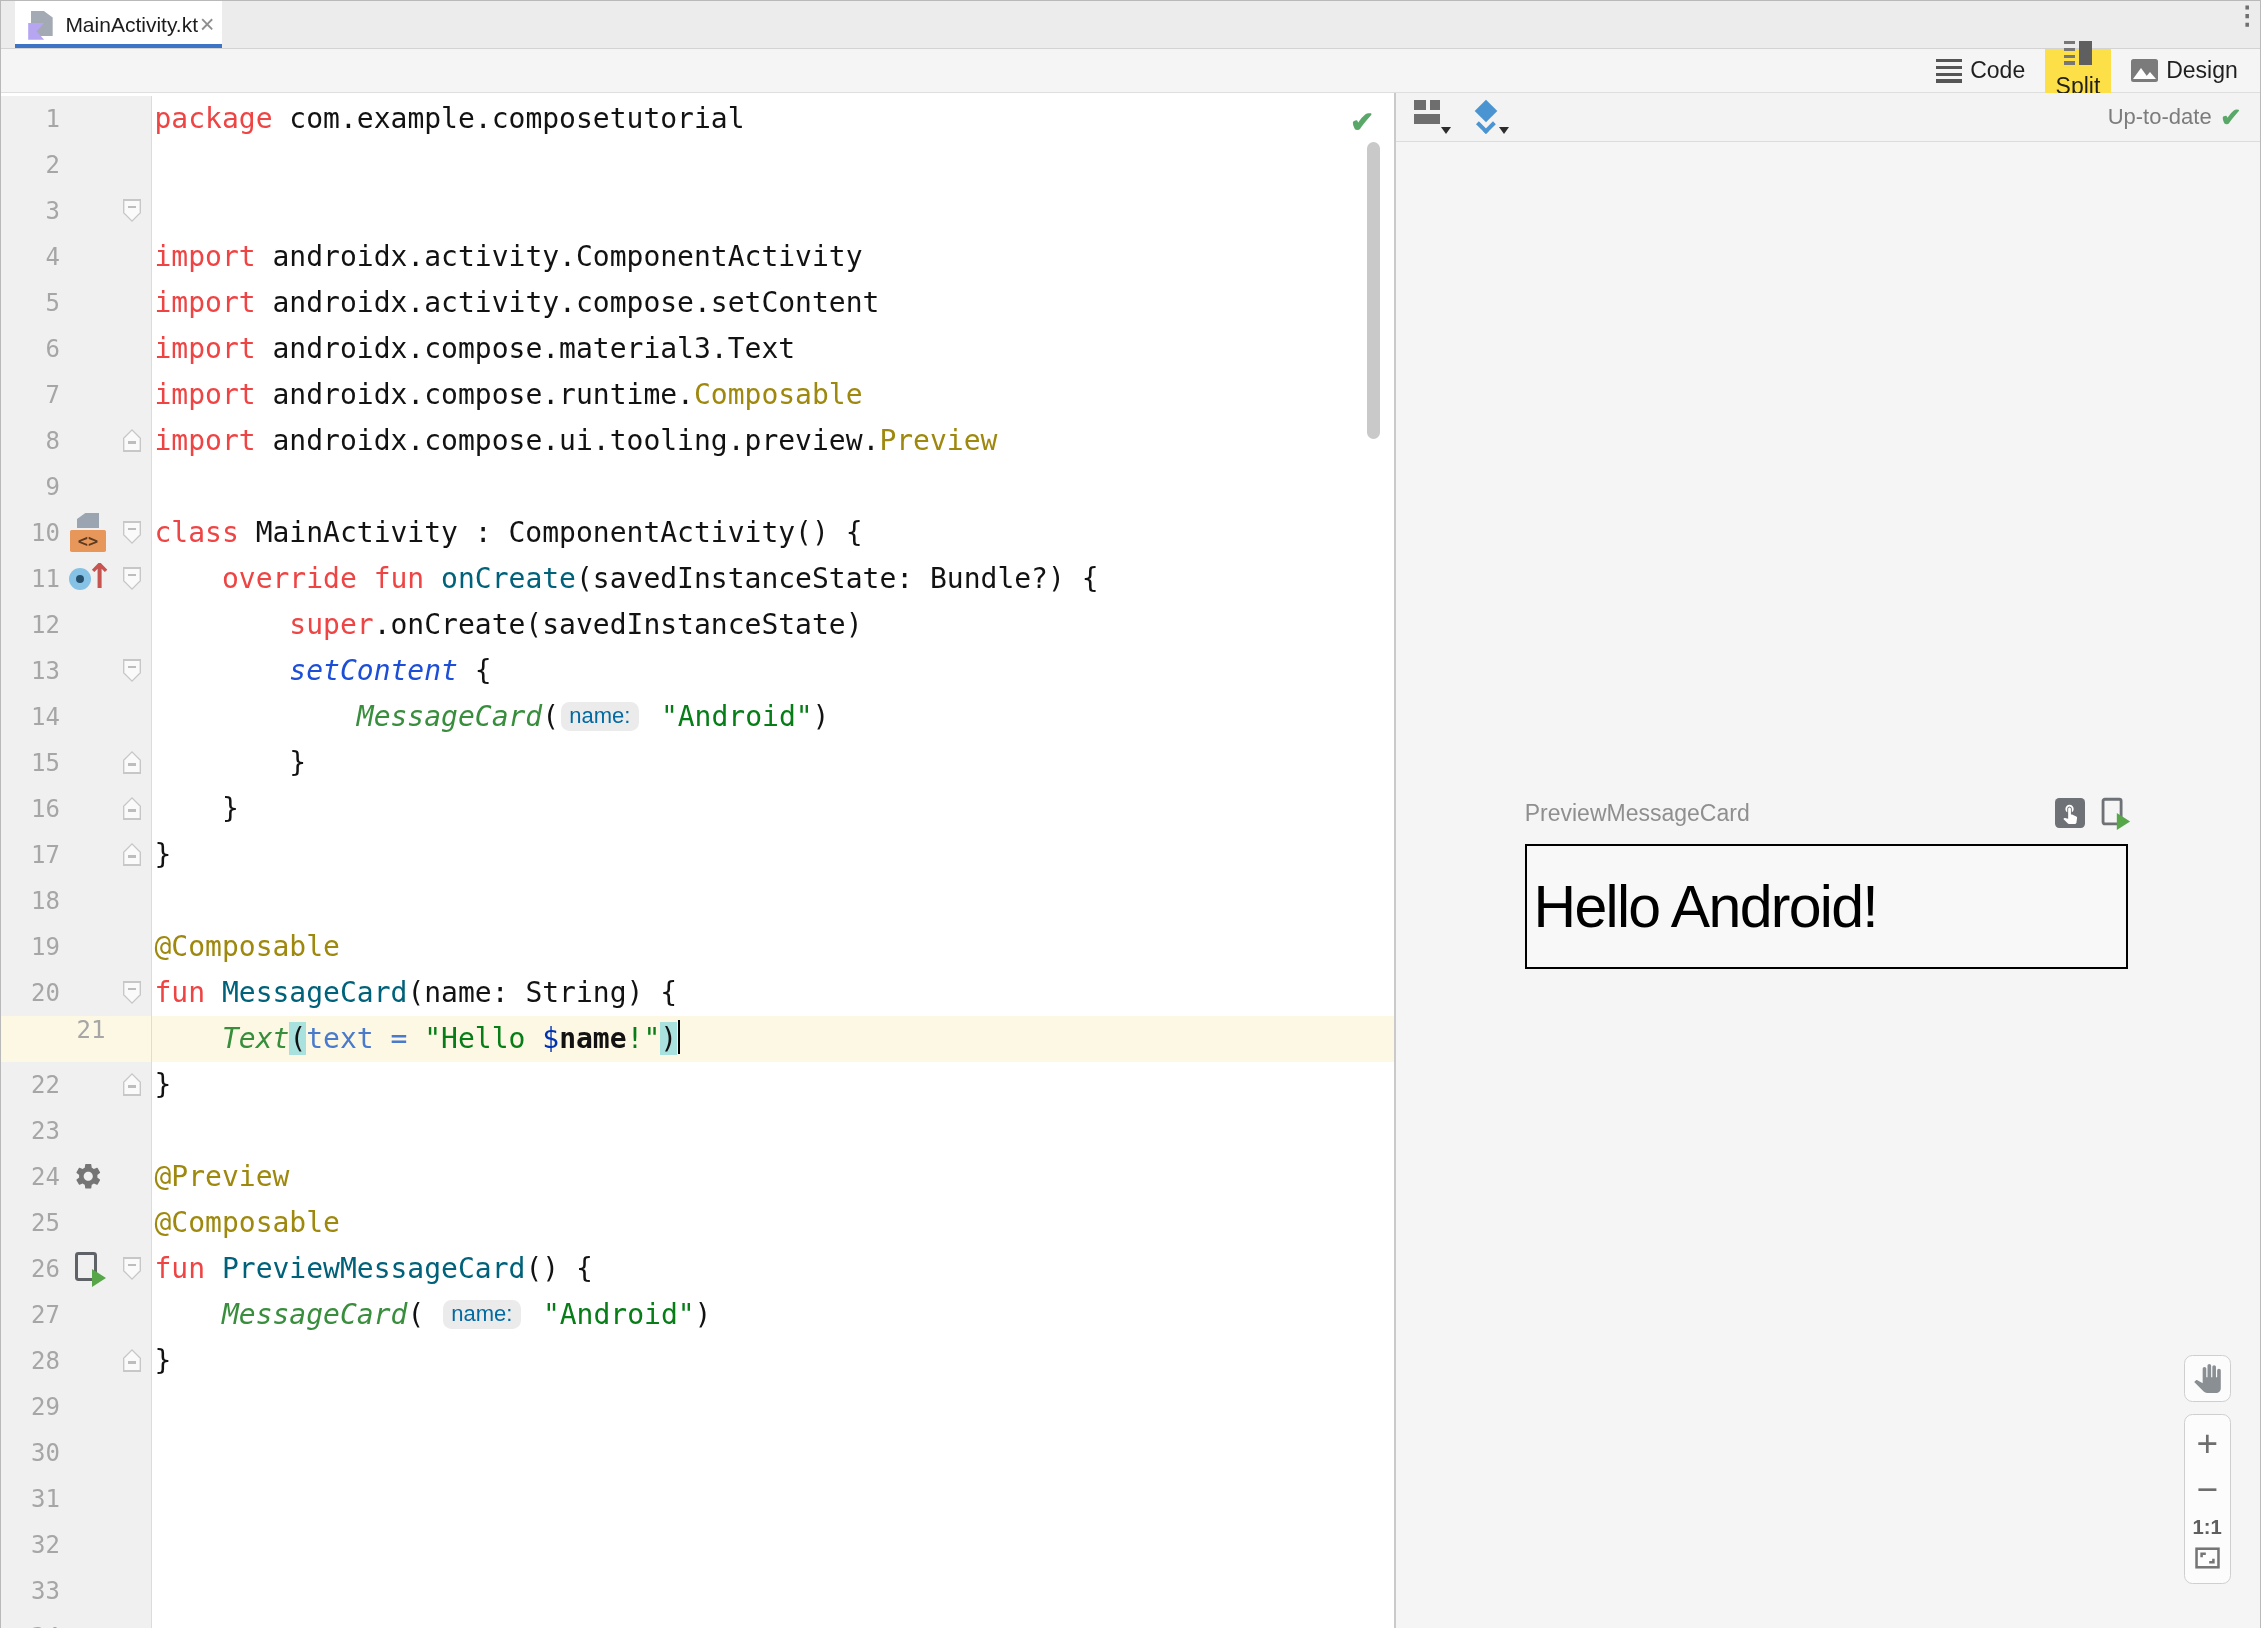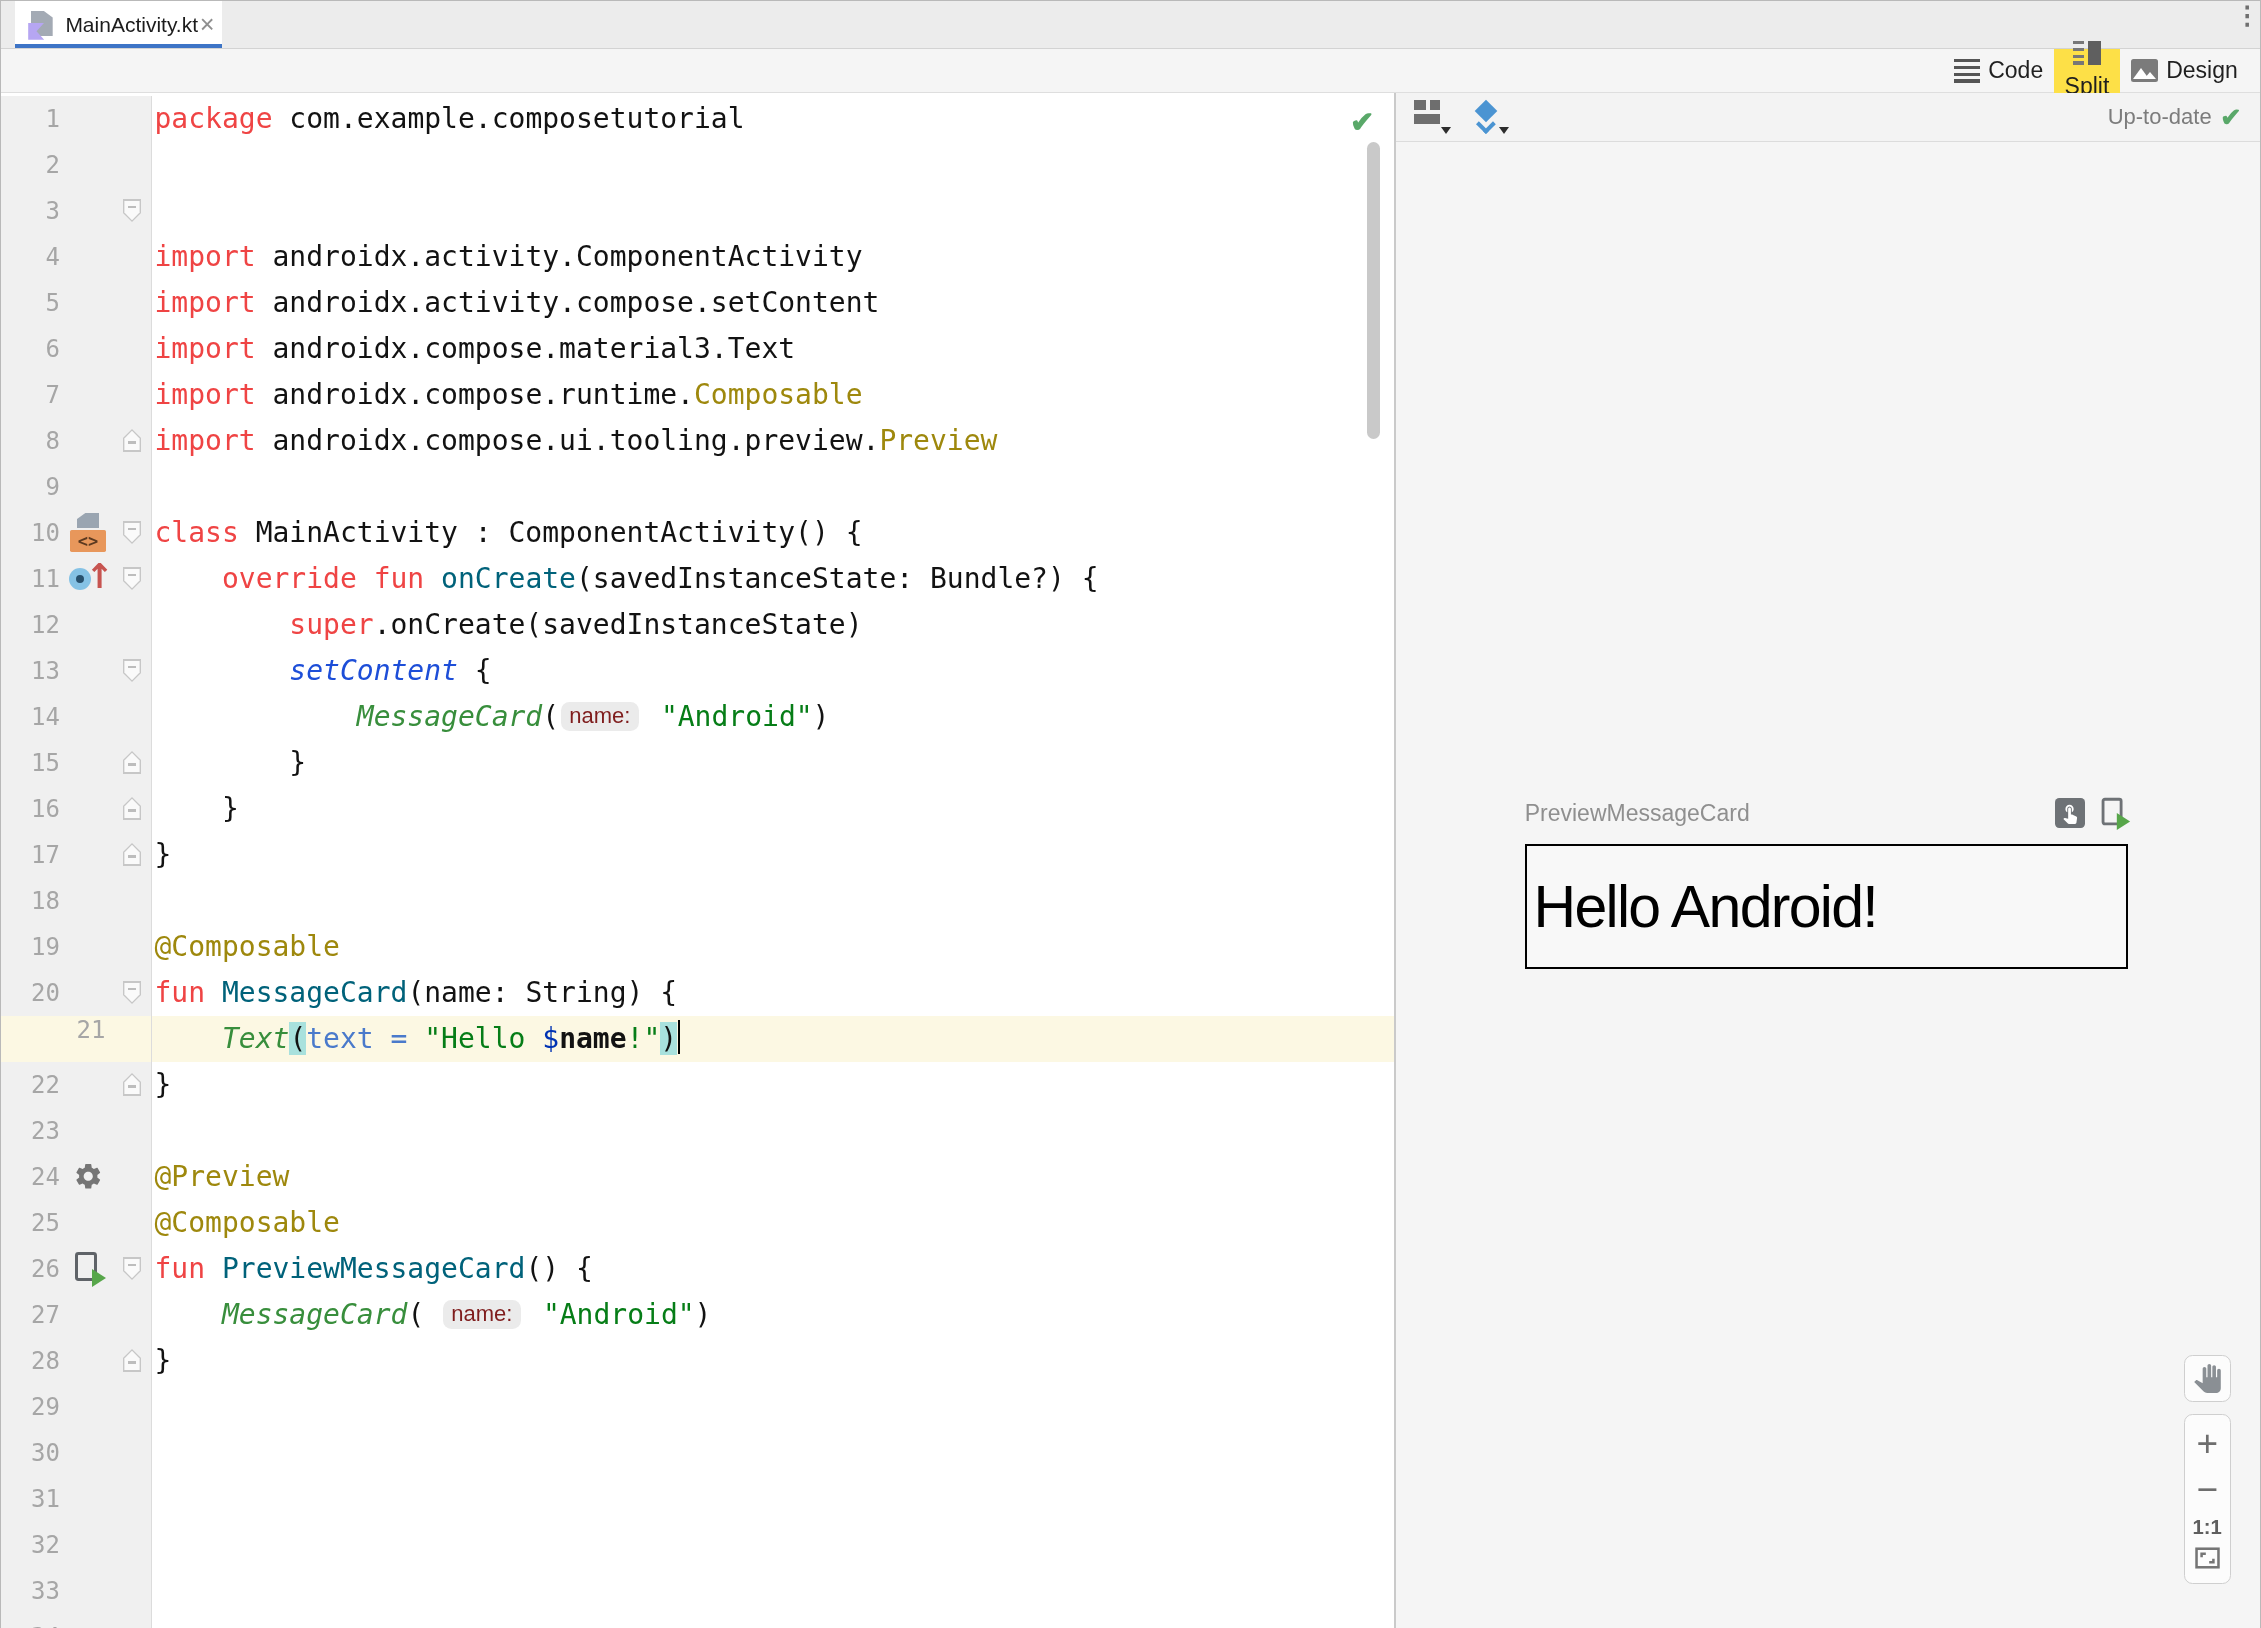--- a/index.html
+++ b/index.html
@@ -18,21 +18,21 @@
             clip-path:polygon(0 0, 60% 0, 100% 26%, 100% 100%, 0 100%); }
   .kt-flag { position:absolute; left:0; bottom:0; width:16px; height:17px; background:#b6a6f2;
              clip-path:polygon(0 0,100% 0,52% 50%,100% 100%,0 100%); }
   .tab-title { font-size:21px; color:#1c1c1c; white-space:nowrap; }
   .tab-close { margin-left:auto; font-size:25.4px; color:#8f8f8f; line-height:1; padding:0 1.7px; }
   .kebab { position:absolute; right:17px; top:10.2px; width:8.5px; height:29px; color:#6f6f6f;
            font-size:25.4px; letter-spacing:0; line-height:9.3px; text-align:center; font-weight:bold; }
 
   
   .modebar { height:44px; flex:0 0 44px; background:#f5f5f5; border-bottom:0.8px solid #dedede;
-             display:flex; align-items:center; justify-content:flex-end; padding-right:12px; gap:1px; }
+             display:flex; align-items:center; justify-content:flex-end; padding-right:12px; gap:10px; }
   .mode-item { display:flex; align-items:center; gap:8.5px; font-size:23px; color:#1f1f1f;
                padding:4.2px 10.2px; border-radius:8.5px; }
   .mode-item.selected { background:#fde047;flex-direction:column; }
   .ic-lines { width:25.4px; height:24px; background:repeating-linear-gradient(to bottom,#555 0 3.4px,transparent 3.4px 6.8px); }
   .ic-split { position:relative; width:27px; height:24px; }
   .ic-split .l { position:absolute; left:0; top:0; width:11px; height:24px;
                  background:repeating-linear-gradient(to bottom,#777 0 3.4px,transparent 3.4px 6.8px); }
   .ic-split .r { position:absolute; left:14.4px; top:0; width:12.7px; height:24px; background:#5f5f5f; }
   .ic-design { position:relative; width:27px; height:23px; background:#7b7b7b; border-radius:2.5px; overflow:hidden; }
   .ic-design::before { content:""; position:absolute; left:2.5px; bottom:3.4px; width:0; height:0;
@@ -64,21 +64,21 @@
   .pl   { color:#121212; }
   .fn   { color:#00627a; }
   .fnit { color:#1d4ed8; font-style:italic; }
   .comp { color:#388e3c; font-style:italic; }
   .str  { color:#067d17; }
   .ann  { color:#9e880d; }
   .arg  { color:#4a7acb; }
   .dol  { color:#0033b3; }
   .tmpl { color:#121212; font-weight:bold; }
   .hl   { background:#a8e1dd; }
-  .hint { display:inline-block; background:#ebebeb; color:#7f1d1d; font-family:"Liberation Sans",sans-serif;
+  .hint { display:inline-block; background:#ebebeb; color:#0369a1; font-family:"Liberation Sans",sans-serif;
           font-size:22px; border-radius:8.5px; padding:2.5px 8.5px; margin:0 5.1px 0 1.7px; line-height:1.1; vertical-align:2.5px; }
   .caret { display:inline-block; width:2.5px; height:34px; background:#000; vertical-align:-6px; margin-left:0.8px; }
 
   
   .fold { position:relative; width:18.6px; height:23px; display:inline-block; }
   .fold .outer { position:absolute; inset:0; background:#c7c7c7; }
   .fold .inner { position:absolute; left:1.7px; top:1.7px; right:1.7px; bottom:1.7px; background:#fafafa; }
   .fold.down .outer, .fold.down .inner { clip-path:polygon(0 0,100% 0,100% 60%,50% 100%,0 60%); }
   .fold.up   .outer, .fold.up   .inner { clip-path:polygon(50% 0,100% 40%,100% 100%,0 100%,0 40%); }
   .fold .dash { position:absolute; left:5.1px; width:8.5px; height:2.5px; background:#bdbdbd; }

